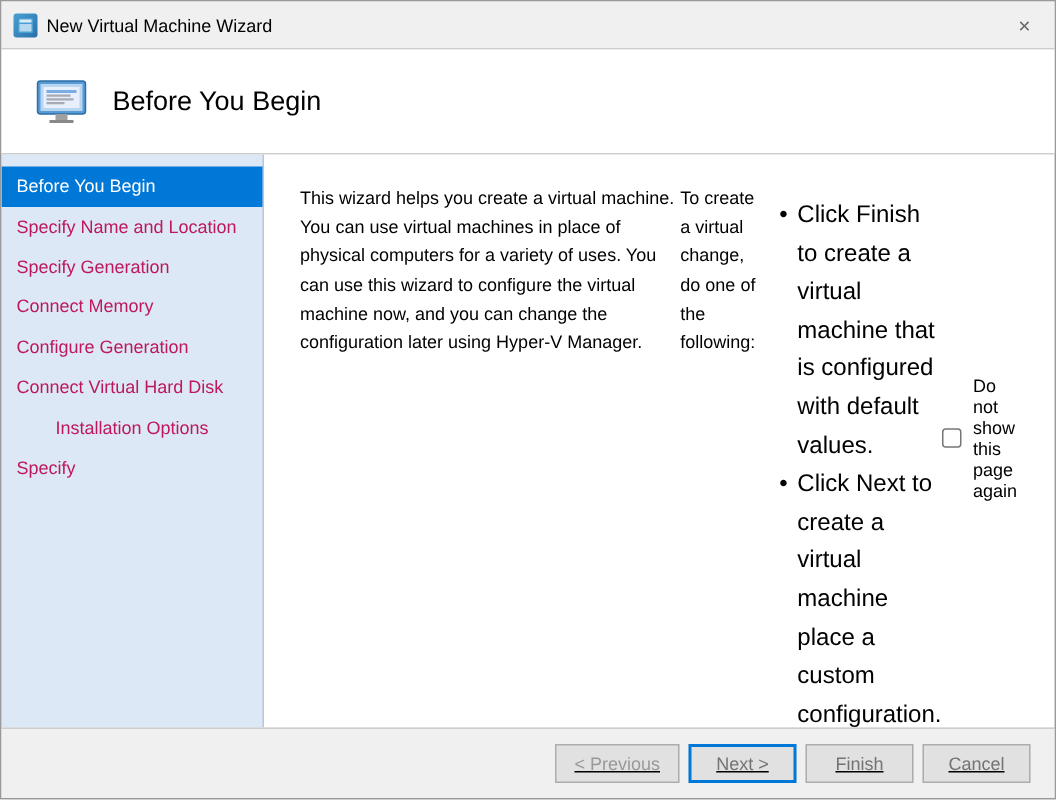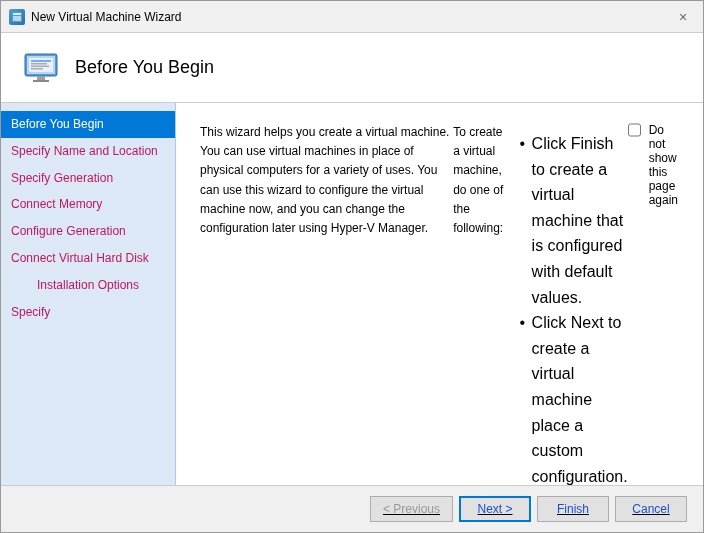--- a/index.html
+++ b/index.html
@@ -136,20 +136,21 @@
     .bullet-list li::before {
       content: '•';
       position: absolute;
       left: 0;
     }
     .content-spacer {
       flex: 1;
     }
     .checkbox-row {
       display: flex;
+      align-items: center;
       margin-bottom: 4px;
     }
     .checkbox-row input[type=checkbox] {
       margin-right: 8px;
       width: 14px;
       height: 14px;
     }
     .checkbox-label {
       font-size: 12px;
       color: #000;
@@ -165,21 +166,21 @@
       text-decoration: underline;
     }
     .btn {
       min-width: 72px;
       height: 26px;
       padding: 0 12px;
       font-size: 12px;
       cursor: pointer;
       border: 1px solid #adadad;
       background: #e1e1e1;
-      color: #1d4ed8;
+      color: #737373;
       font-family: 'Segoe UI', Tahoma, Geneva, Verdana, sans-serif;
     }
     .btn:disabled {
       color: #999;
       cursor: default;
     }
     .btn-highlighted {
       border: 2px solid #0078d7;
       background: #e1e1e1;
     }
@@ -229,21 +230,21 @@
       <div class="sidebar-item">Specify Generation</div>
       <div class="sidebar-item">Connect Memory</div>
       <div class="sidebar-item">Configure Generation</div>
       <div class="sidebar-item">Connect Virtual Hard Disk</div>
       <div class="sidebar-item sub">Installation Options</div>
       <div class="sidebar-item">Specify</div>
     </div>
 
     <div class="main-content">
       <p class="content-text">This wizard helps you create a virtual machine. You can use virtual machines in place of physical computers for a variety of uses. You can use this wizard to configure the virtual machine now, and you can change the configuration later using Hyper-V Manager.</p>
-      <p class="content-text">To create a virtual machine, do one of the following:</p>
+      <p class="content-text">To create a virtual change, do one of the following:</p>
       <ul class="bullet-list">
         <li>Click Finish to create a virtual machine that is configured with default values.</li>
         <li>Click Next to create a virtual machine place a custom configuration.</li>
       </ul>
 
       <div class="content-spacer"></div>
 
       <div class="checkbox-row">
         <input type="checkbox" id="no-show-checkbox" style="">
         <label class="checkbox-label" for="no-show-checkbox">Do not show this page again</label>

